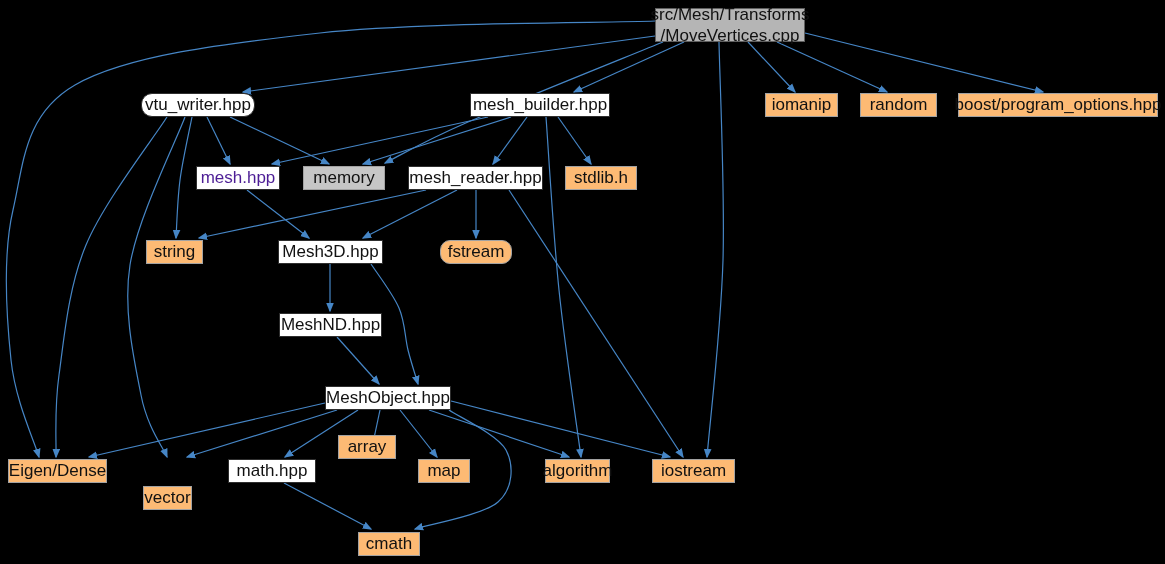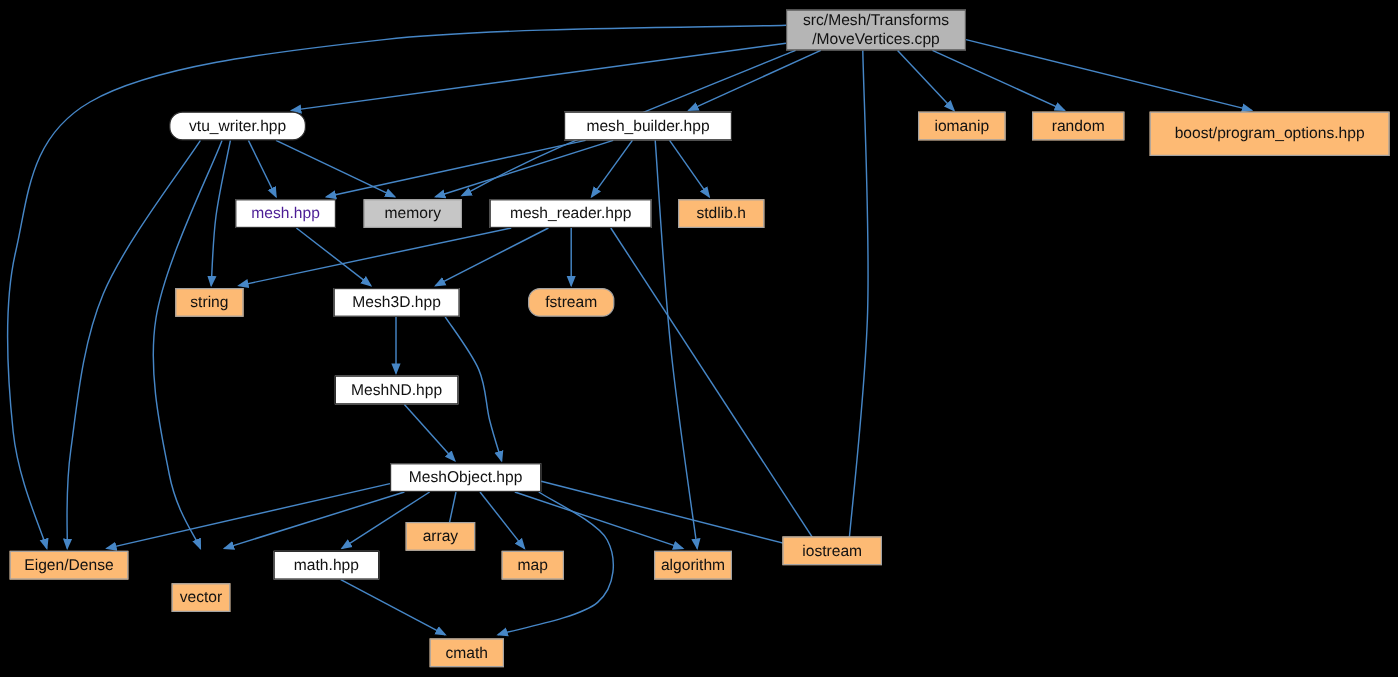--- a/index.html
+++ b/index.html
@@ -8,21 +8,21 @@
     width:1165px;height:564px;
     background:#000000;
     font-family:"Liberation Sans", sans-serif;
     overflow:hidden;
   }
   #edges-svg{position:absolute;left:0;top:0;}
   .node{
     position:absolute;
     box-sizing:border-box;
     display:flex;align-items:center;justify-content:center;
-    font-size:13px;line-height:1.25;
+    font-size:17px;line-height:1.25;
     color:#111111;
     text-align:center;
     white-space:pre-line;
     cursor:default;
     user-select:none;
   }
   .node.header{background:#ffffff;border:1px solid #2e2e2e;}
   .node.system{background:#fdba74;border:1px solid #a2a2a2;}
   .node.root{background:#b5b5b5;border:1px solid #5f5f5f;}
   .edge{fill:none;stroke-width:1.2px;}
@@ -72,31 +72,31 @@
       <path class="edge" d="M451,401 L670,457" stroke="#4686c6" marker-end="url(#arrowhead)"></path>
       <path class="edge" d="M449,410 C458.5,416.6666666666667 497.8333333333333,434.6666666666667 506,450 C514.1666666666666,465.3333333333333 513.1666666666666,488.8333333333333 498,502 C482.8333333333333,515.1666666666666 428.8333333333333,524.5 415,529" stroke="#4686c6" marker-end="url(#arrowhead)"></path>
       <path class="edge" d="M284,483 L371,529" stroke="#4686c6" marker-end="url(#arrowhead)"></path>
     </svg>
 <div class="node root" style="left: 655px; top: 8px; width: 150px; height: 34px; color: rgb(17, 17, 17);">src/Mesh/Transforms
 /MoveVertices.cpp</div>
     <div class="node header" style="left: 141px; top: 93px; width: 114px; height: 24px; color: rgb(17, 17, 17); border-radius: 11px;">vtu_writer.hpp</div>
     <div class="node header" style="left: 470px; top: 93px; width: 140px; height: 24px; color: rgb(17, 17, 17);">mesh_builder.hpp</div>
     <div class="node system" style="left: 765px; top: 93px; width: 73px; height: 24px; color: rgb(17, 17, 17);">iomanip</div>
     <div class="node system" style="left: 860px; top: 93px; width: 77px; height: 24px; color: rgb(17, 17, 17);">random</div>
-    <div class="node system" style="left: 958px; top: 93px; width: 200px; height: 37px; color: rgb(17, 17, 17);">boost/program_options.hpp</div>
+    <div class="node system" style="left: 958px; top: 93px; width: 200px; height: 24px; color: rgb(17, 17, 17);">boost/program_options.hpp</div>
     <div class="node header" style="left: 196px; top: 166px; width: 84px; height: 24px; color: #4c1d95;">mesh.hpp</div>
     <div class="node system" style="left: 303px; top: 166px; width: 82px; height: 24px; color: rgb(17, 17, 17); background: rgb(198, 198, 198);">memory</div>
     <div class="node header" style="left: 408px; top: 166px; width: 135px; height: 24px; color: rgb(17, 17, 17);">mesh_reader.hpp</div>
     <div class="node system" style="left: 565px; top: 166px; width: 72px; height: 24px; color: rgb(17, 17, 17);">stdlib.h</div>
     <div class="node system" style="left: 146px; top: 240px; width: 57px; height: 24px; color: rgb(17, 17, 17);">string</div>
     <div class="node header" style="left: 278px; top: 240px; width: 105px; height: 24px; color: rgb(17, 17, 17);">Mesh3D.hpp</div>
     <div class="node system" style="left: 440px; top: 240px; width: 72px; height: 24px; color: rgb(17, 17, 17); border-radius: 10px;">fstream</div>
     <div class="node header" style="left: 279px; top: 313px; width: 103px; height: 24px; color: rgb(17, 17, 17);">MeshND.hpp</div>
     <div class="node header" style="left: 325px; top: 386px; width: 126px; height: 24px; color: rgb(17, 17, 17);">MeshObject.hpp</div>
     <div class="node system" style="left: 8px; top: 459px; width: 99px; height: 24px; color: rgb(17, 17, 17);">Eigen/Dense</div>
     <div class="node system" style="left: 143px; top: 486px; width: 49px; height: 24px; color: rgb(17, 17, 17);">vector</div>
     <div class="node header" style="left: 228px; top: 459px; width: 88px; height: 24px; color: rgb(17, 17, 17);">math.hpp</div>
     <div class="node system" style="left: 338px; top: 435px; width: 58px; height: 24px; color: rgb(17, 17, 17);">array</div>
     <div class="node system" style="left: 418px; top: 459px; width: 52px; height: 24px; color: rgb(17, 17, 17);">map</div>
     <div class="node system" style="left: 545px; top: 459px; width: 65px; height: 24px; color: rgb(17, 17, 17);">algorithm</div>
-    <div class="node system" style="left: 652px; top: 447px; width: 83px; height: 24px; color: rgb(17, 17, 17);">iostream</div>
+    <div class="node system" style="left: 652px; top: 459px; width: 83px; height: 24px; color: rgb(17, 17, 17);">iostream</div>
     <div class="node system" style="left: 358px; top: 532px; width: 62px; height: 24px; color: rgb(17, 17, 17);">cmath</div>
   </div>
 
 </body></html>

